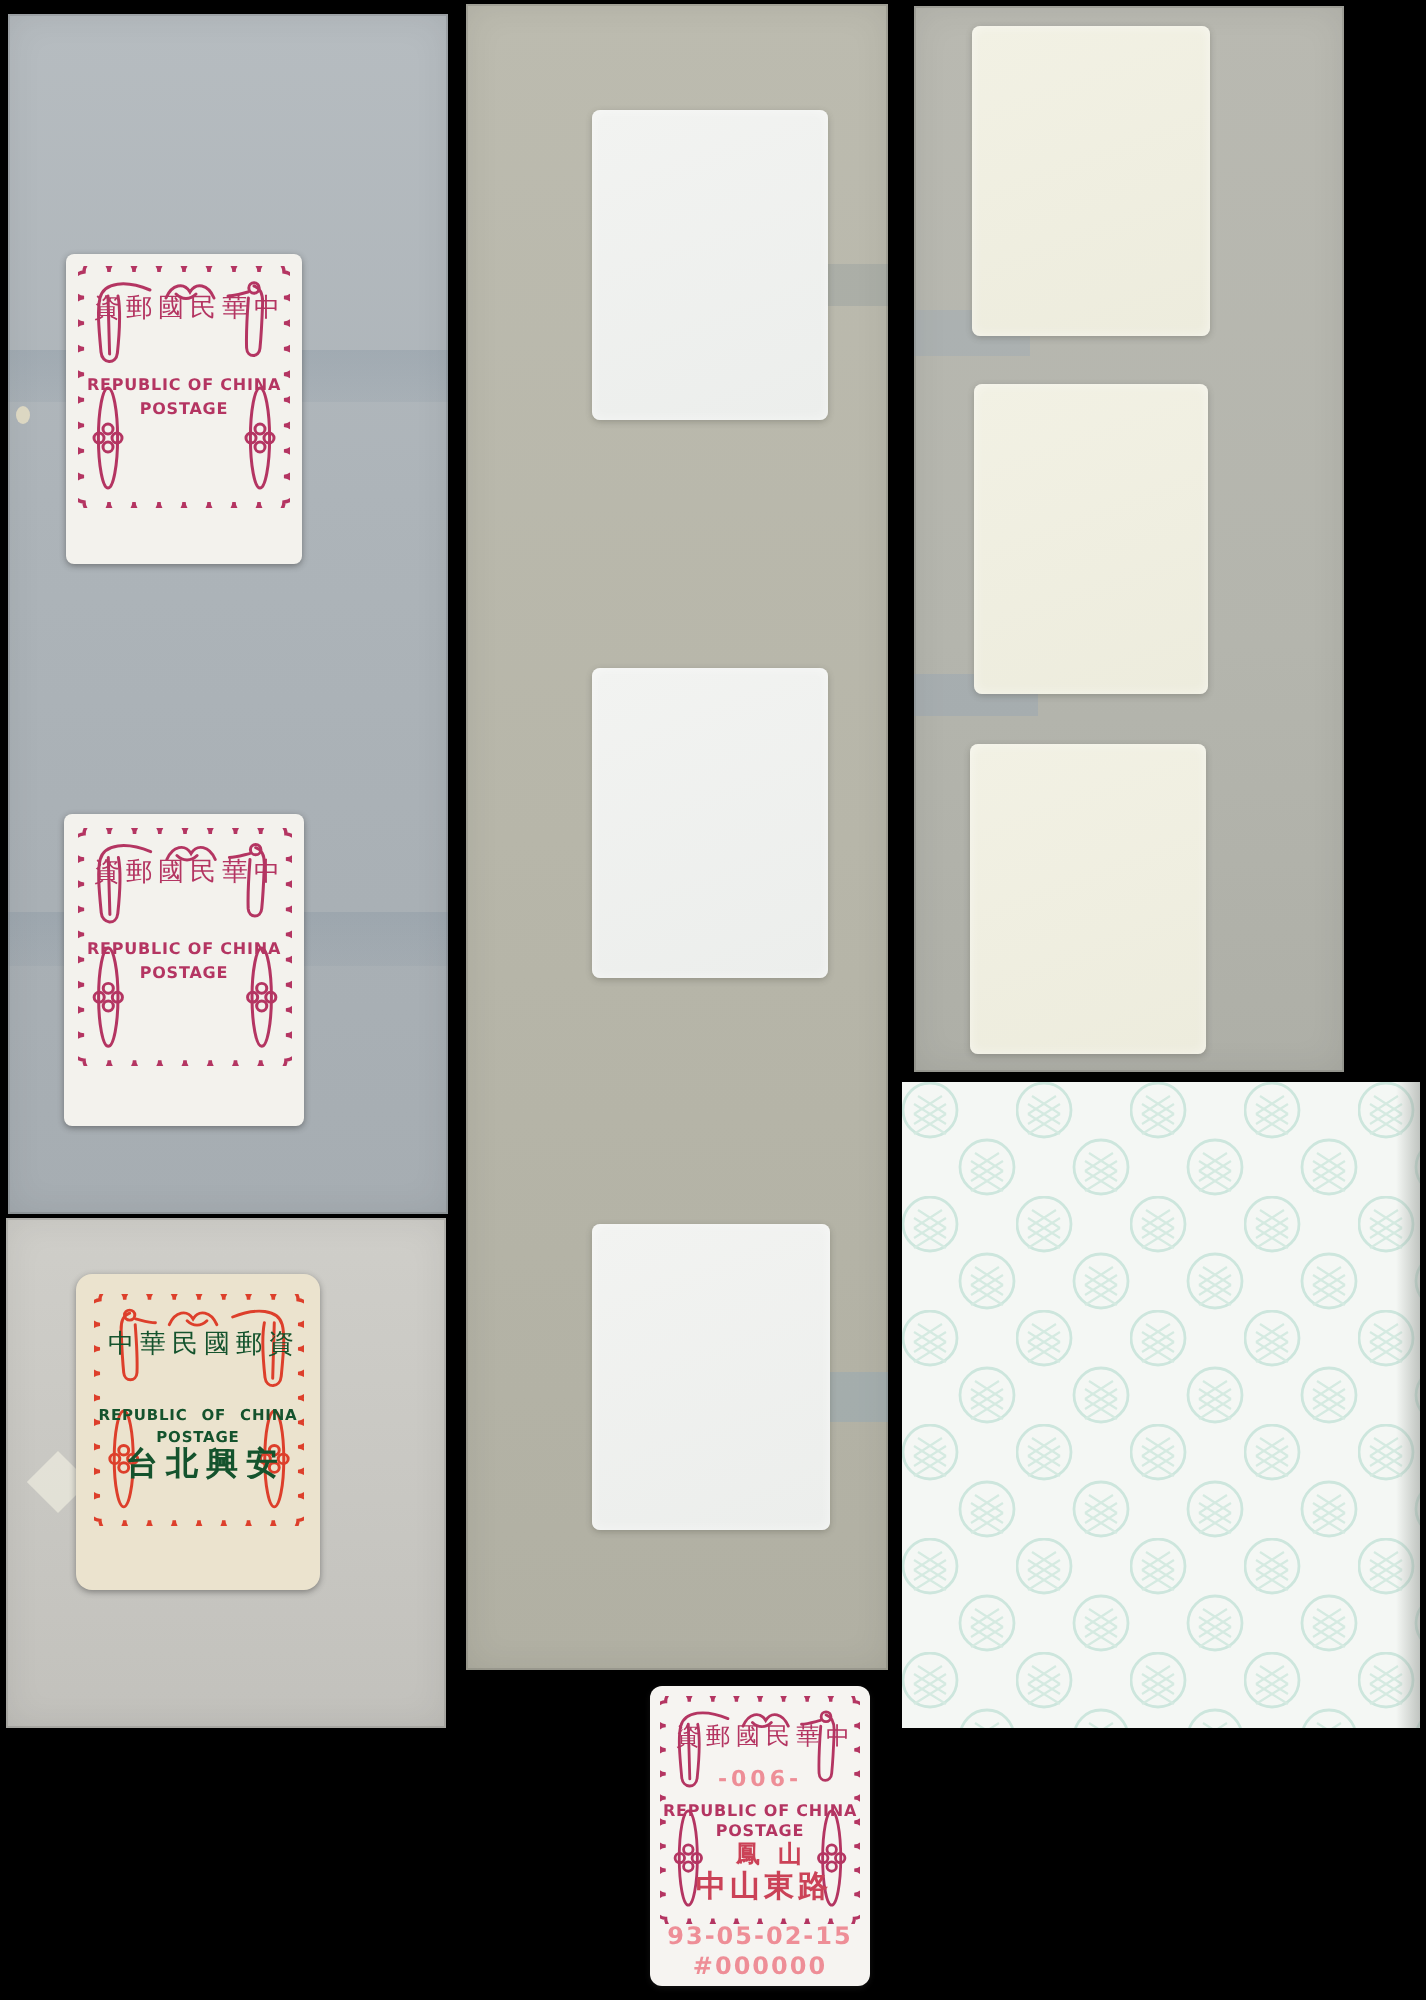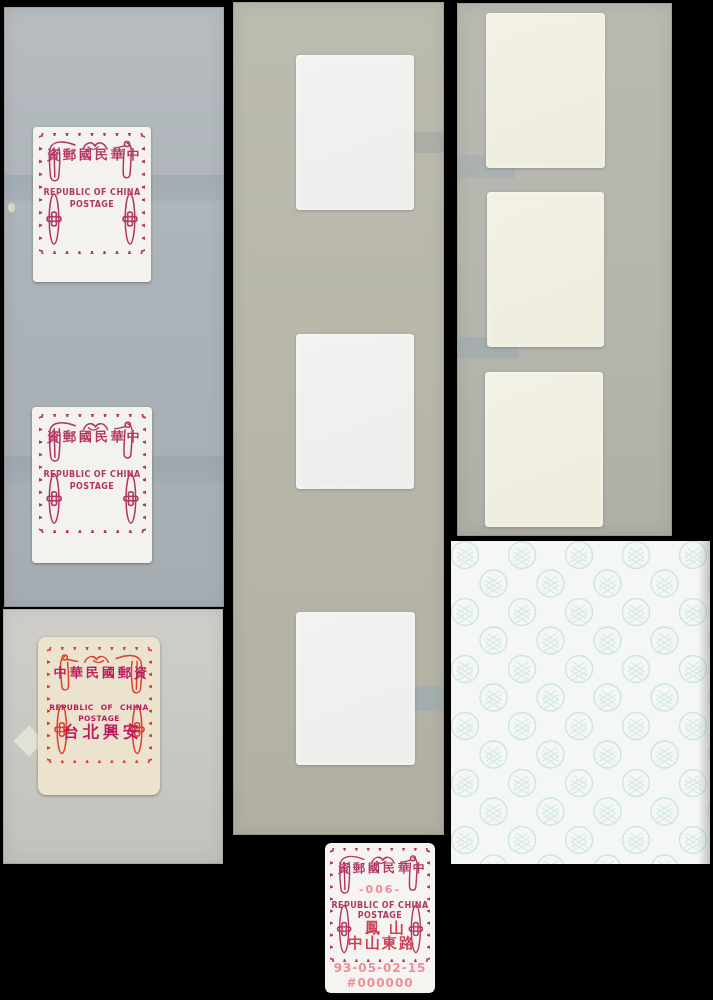--- a/index.html
+++ b/index.html
@@ -28,29 +28,29 @@
                box-shadow:0 1px 3px rgba(70,70,60,.30), inset 0 0 6px rgba(255,255,255,.5);}
   .lab-white{background:linear-gradient(160deg,#f2f3f1,#eceeec);}
   .lab-cream{background:linear-gradient(160deg,#f2f1e4,#edecdd);}
   .stamp{position:absolute;border-radius:4px;box-shadow:0 1px 3px rgba(40,40,40,.45);}
   .stamp svg.frame{position:absolute;display:block;}
   .s12{background:#f3f2ed;}
   .s3{background:#ebe3ce;border-radius:8px;}
   .sm{background:#f6f4f1;border-radius:6px;}
   .stamp .txt{position:absolute;left:0;width:100%;text-align:center;line-height:1;white-space:nowrap;}
   .crimson{color:#b43562;}
-  .orange{color:#be185d;}
+  .orange{color:#14532d;}
   .mpink{color:#ee8e97;}
   .mred{color:#cb4257;}
-  .cn{font-size:13px;letter-spacing:3px;padding-left:3px;font-weight:700;}
+  .cn{font-size:13px;letter-spacing:3px;padding-left:3px;font-weight:400;}
   .en{font-size:8px;letter-spacing:.4px;font-weight:600;}
   .en-sp{word-spacing:4px;}
   .val{font-size:11px;letter-spacing:2px;font-weight:600;}
   .office-big{font-size:16px;letter-spacing:4px;padding-left:4px;font-weight:600;}
-  .o1{font-size:15px;letter-spacing:9px;padding-left:9px;font-weight:600;}
+  .o1{font-size:12px;letter-spacing:9px;padding-left:9px;font-weight:600;}
   .o2{font-size:15px;letter-spacing:2px;padding-left:2px;font-weight:600;}
   .dt{font-size:12px;letter-spacing:1px;font-weight:600;}
   .sheet-teal{position:absolute;left:451px;top:541px;width:259px;height:323px;background:#f4f7f4;
               box-shadow:inset 0 0 0 1px rgba(0,0,0,.05);}
   .sheet-edge{position:absolute;right:0;top:0;width:12px;height:100%;
               background:linear-gradient(90deg,rgba(150,155,150,0),rgba(150,155,150,.55));}
   .mirror{transform:scaleX(-1);}
 </style>
 </head>
 <body>

